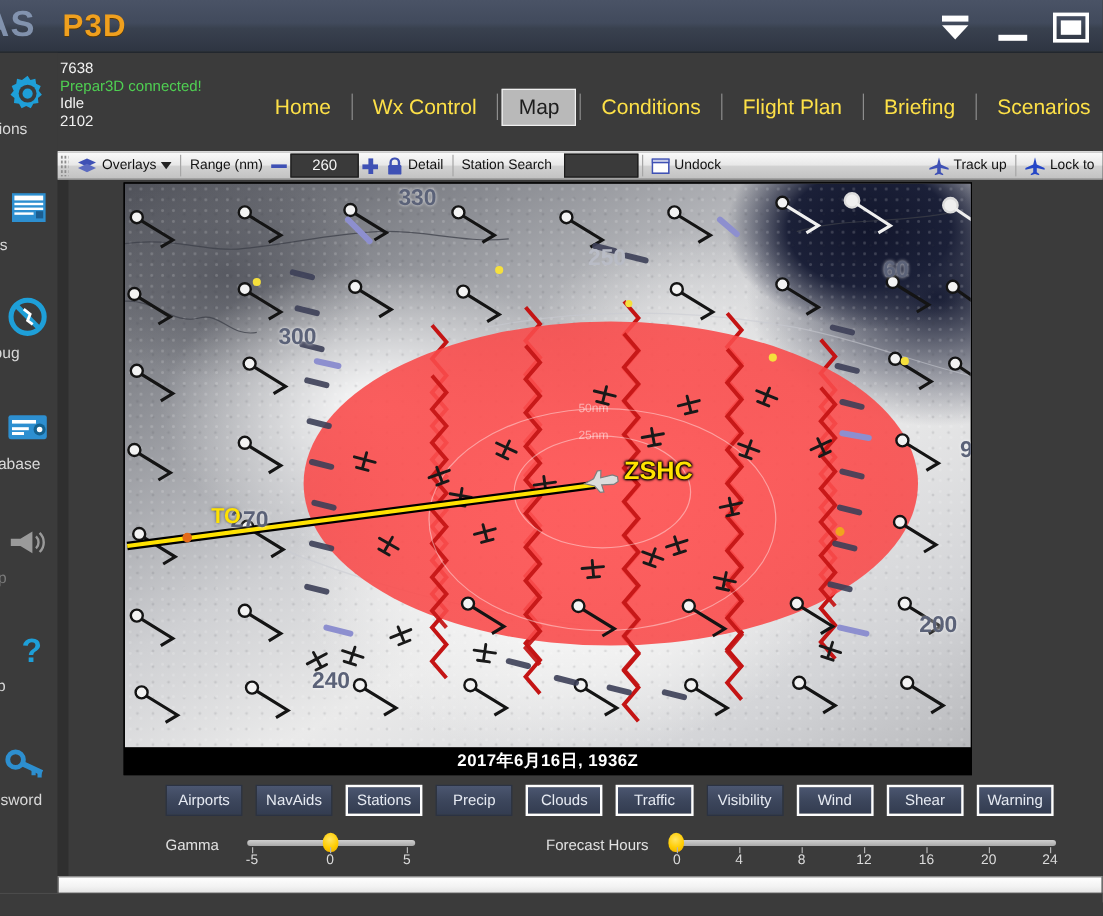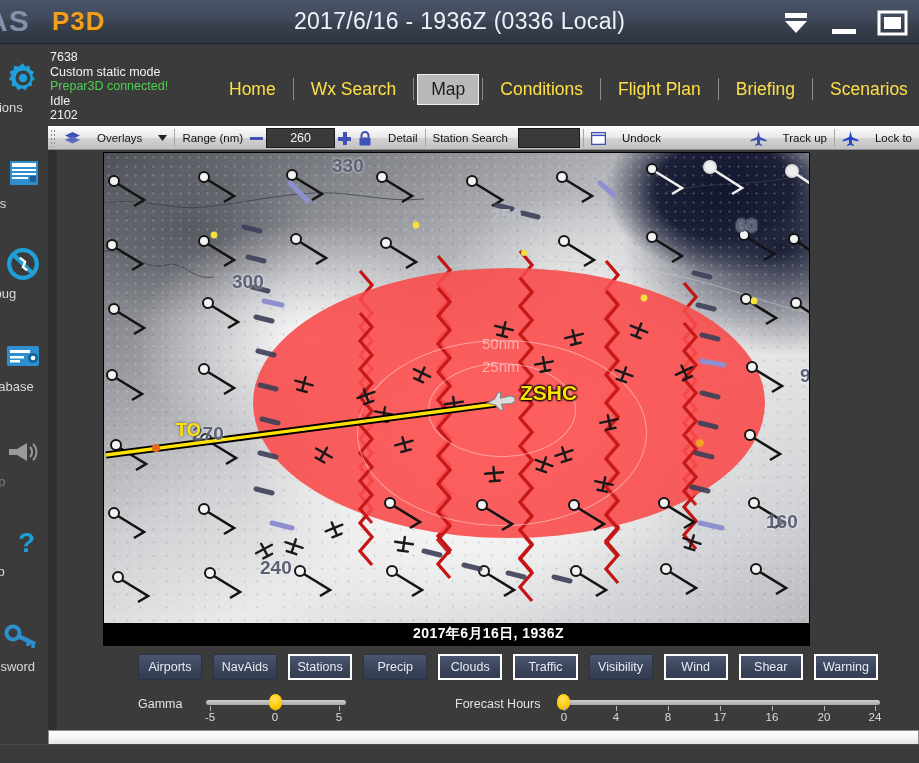--- a/index.html
+++ b/index.html
@@ -91,28 +91,28 @@
     border-top: 1px solid #ffffff;
     border-bottom: 1px solid #8e8e8e;
     display: flex; align-items: center; font-size: 11.5px; color: #111;
   }
   .tb-grip {
     width: 7px; height: 18px; margin-left: 2px; flex: none;
     background-image: radial-gradient(#8d8d8d 40%, transparent 41%);
     background-size: 3px 4px;
   }
   .tb-item {
-    display: flex; align-items: center; gap: 16px; padding: 0 7px;
+    display: flex; align-items: center; gap: 4px; padding: 0 7px;
     height: 22px; white-space: nowrap; cursor: pointer;
   }
   .tb-static { cursor: default; }
   .tb-sep { width: 1px; height: 18px; background: #a6a6a6; flex: none; }
   .tb-value {
     background: #3a3a3a; color: #f4f4f4; border: 1px solid #1b1b1b;
-    width: 69px; height: 20px; line-height: 18px; text-align: center;
+    width: 57px; height: 20px; line-height: 18px; text-align: center;
     font-size: 12.5px; margin: 0 3px;
   }
   .tb-blank {
     background: #3a3a3a; border: 1px solid #1b1b1b;
     width: 62px; height: 20px; margin: 0 3px;
   }
   .tb-spacer { flex: 1 1 auto; }
   .minus { width: 13px; height: 3px; background: #3f51b5; display: inline-block; }
   .plus { position: relative; width: 13px; height: 13px; display: inline-block; }
   .plus::before, .plus::after { content:""; position: absolute; background: #3f51b5; }
@@ -122,21 +122,21 @@
   
   #mapwrap {
     position: absolute; left: 103px; top: 152px; width: 707px; height: 494px;
     border: 1px solid #000;
     overflow: hidden; background: #000;
   }
   #mapcanvas { position: absolute; left: 0; top: 0; width: 705px; height: 470px; overflow: hidden; }
   #maptime {
     position: absolute; left: 0; bottom: 0; width: 705px; height: 22px;
     background: #000; color: #fff; font-size: 14px; font-weight: bold;
-    display: flex; align-items: center; justify-content: center; letter-spacing: .4px; margin-left: 32px;
+    display: flex; align-items: center; justify-content: center; letter-spacing: .4px;
   }
 
   
   .mapbg {
     position: absolute; inset: 0;
     background:
       radial-gradient(ellipse 170px 120px at 88% 8%, #12162c 0%, #1b2038 40%, rgba(40,46,70,0) 70%),
       radial-gradient(ellipse 220px 150px at 96% 20%, #171c33 0%, rgba(40,46,70,0) 72%),
       radial-gradient(ellipse 300px 210px at 52% 68%, #fdfdfd 0%, #f0f0f0 40%, rgba(220,220,220,0) 75%),
       radial-gradient(ellipse 260px 170px at 30% 40%, #ffffff 0%, rgba(245,245,245,0) 70%),
@@ -157,21 +157,21 @@
     position: absolute; left: 149px; top: 115px; width: 512px; height: 270px;
     border-radius: 50%;
     background: radial-gradient(ellipse at 50% 50%, rgba(255,84,84,.93) 0%, rgba(250,76,76,.9) 62%, rgba(244,70,70,.85) 100%);
   }
   
   .ring {
     position: absolute; border: 1px solid rgba(255,255,255,.42);
     border-radius: 50%;
   }
   .ringlbl {
-    position: absolute; color: rgba(255,255,255,.5); font-size: 15px;
+    position: absolute; color: rgba(255,255,255,.5); font-size: 10px;
   }
   
   .cmp {
     position: absolute; color: #5b6278; font-size: 19px; font-weight: bold;
     text-shadow: 0 0 3px rgba(255,255,255,.85);
   }
   .rt-lbl {
     position: absolute; left: 72px; top: 267px;
     color: #ffe200; font-size: 18px; font-weight: bold;
     text-shadow: 0 0 3px rgba(0,0,0,.6);
@@ -233,21 +233,20 @@
   }
 </style>
 </head>
 <body>
 
 <div id="app">
 
   <div id="titlebar">
     <div id="brand-as">AS</div>
     <div id="brand-p3d">P3D</div>
-    <div id="title-text">2017/6/16 - 1936Z (0336 Local)</div>
 
     <div class="wbtn" id="win-collapse">
       <svg width="42" height="44" viewBox="0 0 42 44">
         <rect x="10" y="13" width="22" height="5" fill="#ffffff"></rect>
         <polygon points="10,21 32,21 21,33" fill="#ffffff"></polygon>
       </svg>
     </div>
     <div class="wbtn" id="win-min">
       <svg width="42" height="44" viewBox="0 0 42 44">
         <rect x="9" y="29" width="24" height="5" fill="#ffffff"></rect>
@@ -258,24 +257,20 @@
         <rect x="8" y="12" width="27" height="22" fill="none" stroke="#ffffff" stroke-width="3"></rect>
         <rect x="13" y="17" width="17" height="12" fill="#ffffff"></rect>
       </svg>
     </div>
   </div>
 
   <div id="status">
     <div class="st-row">
       <span class="st-k">Version:</span>
       <span class="st-v">7638</span>
-    </div>
-    <div class="st-row">
-      <span class="st-k">Mode:</span>
-      <span class="st-v">Custom static mode</span>
     </div>
     <div class="st-row">
       <span class="st-k">Connection:</span>
       <span class="st-v ok">Prepar3D connected!</span>
     </div>
     <div class="st-row">
       <span class="st-k">Activity:</span>
       <span class="st-v">Idle</span>
     </div>
     <div class="st-row">
@@ -369,21 +364,21 @@
       </span>
       <span class="side-lbl">Password</span>
     </div>
   </div>
 
   <div id="sidebar-sb"></div>
 
   <div id="navtabs">
     <div class="tab">Home</div>
     <div class="tab-sep"></div>
-    <div class="tab">Wx Search</div>
+    <div class="tab">Wx Control</div>
     <div class="tab-sep"></div>
     <div class="tab active">Map</div>
     <div class="tab-sep"></div>
     <div class="tab">Conditions</div>
     <div class="tab-sep"></div>
     <div class="tab">Flight Plan</div>
     <div class="tab-sep"></div>
     <div class="tab">Briefing</div>
     <div class="tab-sep"></div>
     <div class="tab">Scenarios</div>
@@ -722,21 +717,21 @@
           <circle cx="52" cy="295" r="4" fill="#e46a19"></circle>
         </g>
       </svg>
 
       <div class="cmp" style="left:228px;top:2px">330</div>
       <div class="cmp" style="left:128px;top:118px">300</div>
       <div class="cmp" style="left:88px;top:270px">270</div>
       <div class="cmp" style="left:156px;top:404px">240</div>
       <div class="cmp" style="left:632px;top:62px">60</div>
       <div class="cmp" style="left:696px;top:212px">90</div>
-      <div class="cmp" style="left:662px;top:358px">160</div>
+      <div class="cmp" style="left:662px;top:358px">200</div>
       <div class="cmp" style="left:386px;top:52px;color:#b9bcc6;text-shadow:none">250</div>
 
       <div class="rt-lbl">TO</div>
 
       <svg id="acft" viewBox="0 0 34 24">
         <g transform="rotate(-8 17 12)">
           <path d="M2 12 L10 9 L14 3 L17 3 L16 9 L26 8 L30 10 L30 14 L26 16 L16 15 L17 21 L14 21 L10 15 Z" fill="#dcdcdc" stroke="#7d7d7d" stroke-width="1"></path>
         </g>
       </svg>
       <div id="zshc">ZSHC</div>
@@ -777,21 +772,21 @@
     <div class="sl-tick" style="left:109px"></div>
     <div class="sl-tick" style="left:161px"></div>
     <div class="sl-tick" style="left:213px"></div>
     <div class="sl-tick" style="left:265px"></div>
     <div class="sl-tick" style="left:317px"></div>
     <div class="sl-tick" style="left:369px"></div>
     <div class="sl-tick" style="left:420px"></div>
     <div class="sl-ticklbl" style="left:109px">0</div>
     <div class="sl-ticklbl" style="left:161px">4</div>
     <div class="sl-ticklbl" style="left:213px">8</div>
-    <div class="sl-ticklbl" style="left:265px">17</div>
+    <div class="sl-ticklbl" style="left:265px">12</div>
     <div class="sl-ticklbl" style="left:317px">16</div>
     <div class="sl-ticklbl" style="left:369px">20</div>
     <div class="sl-ticklbl" style="left:420px">24</div>
   </div>
 
   <div id="botbar"></div>
   <div id="botstrip"></div>
 
 </div>
 

